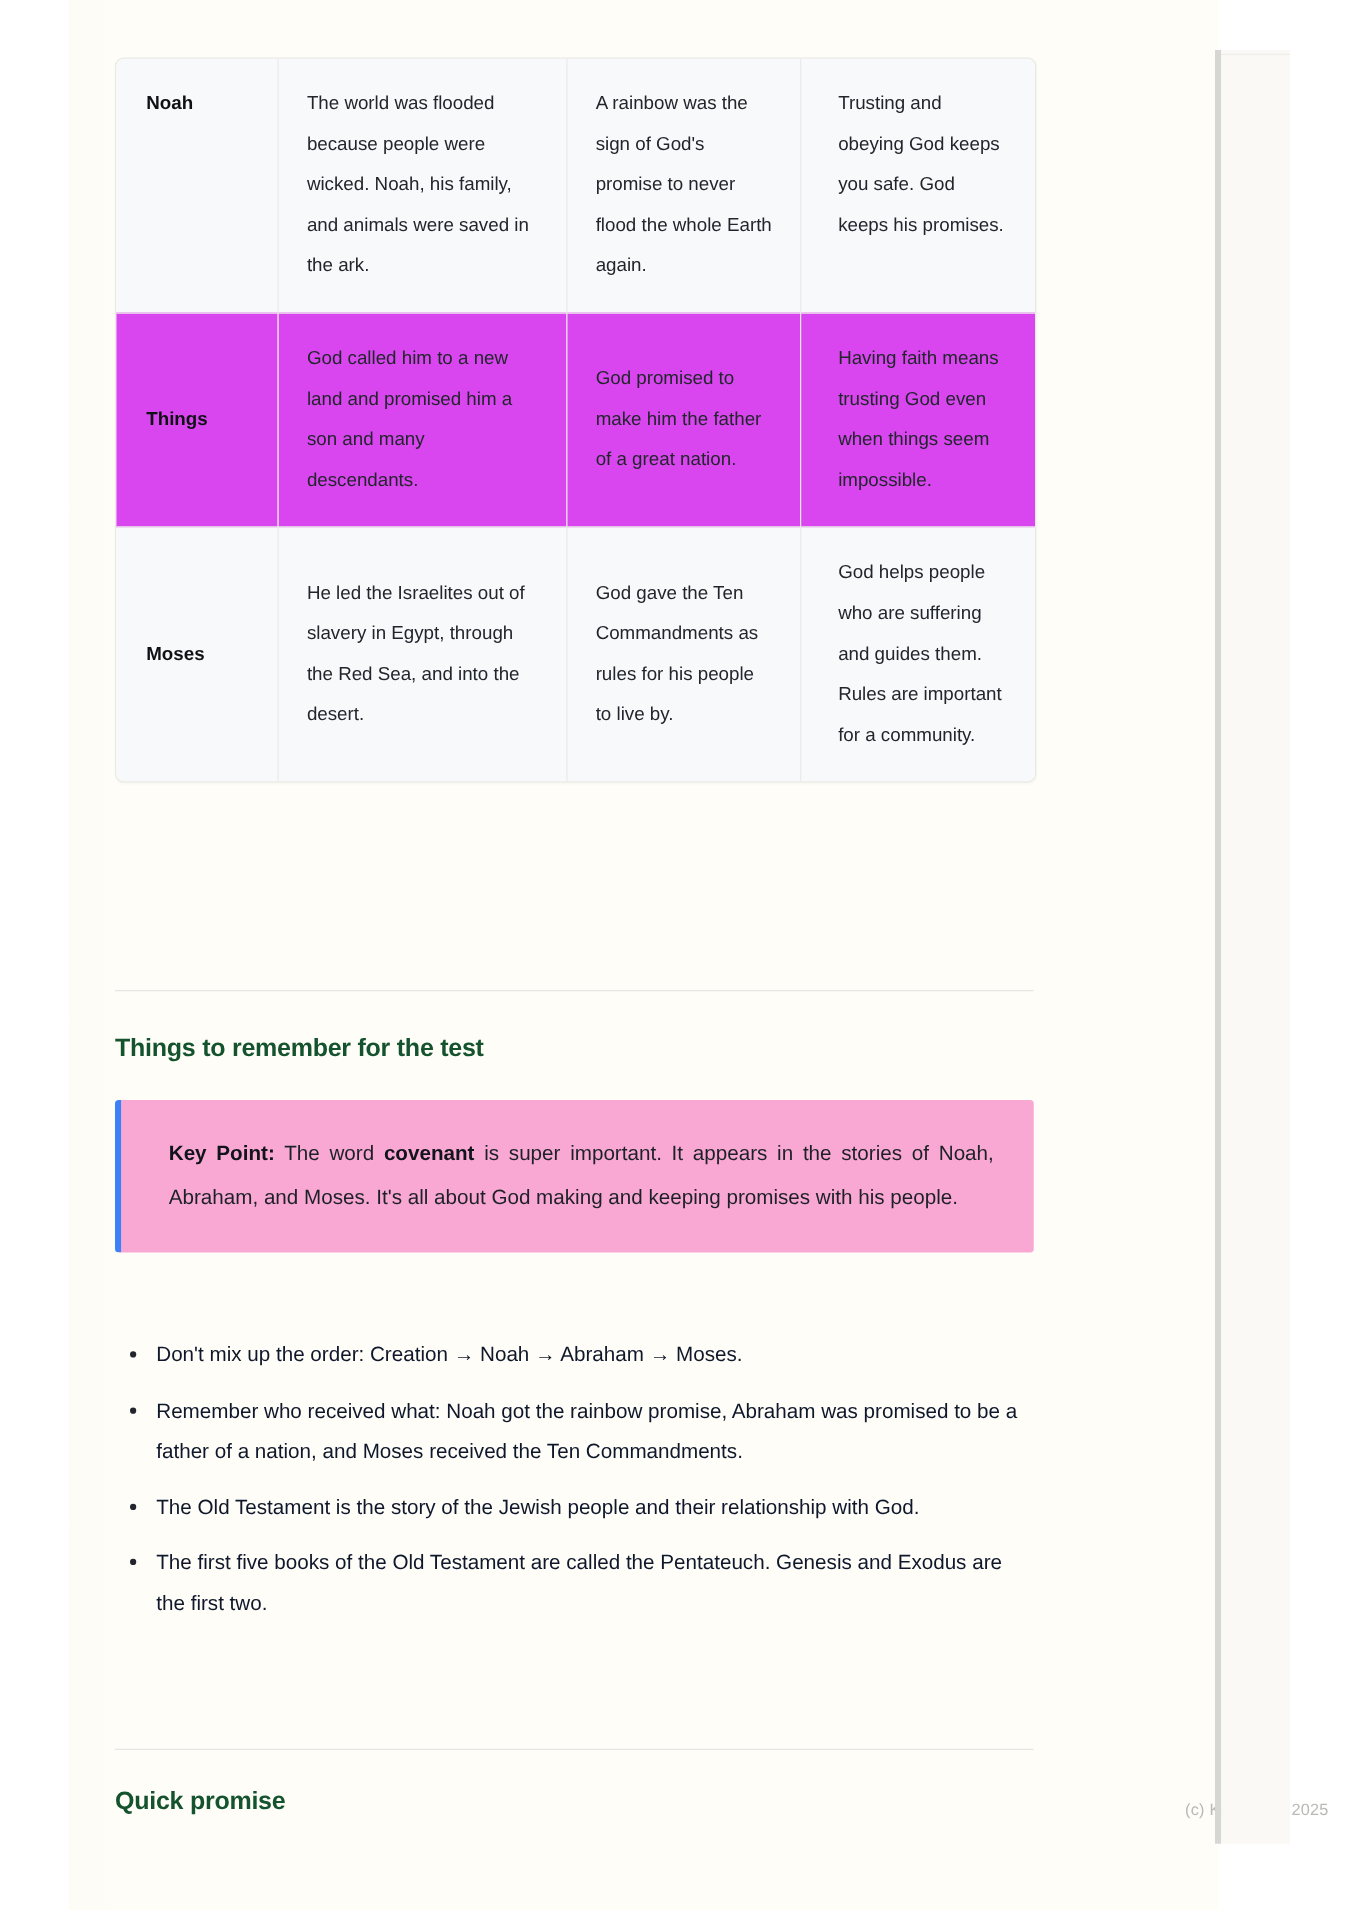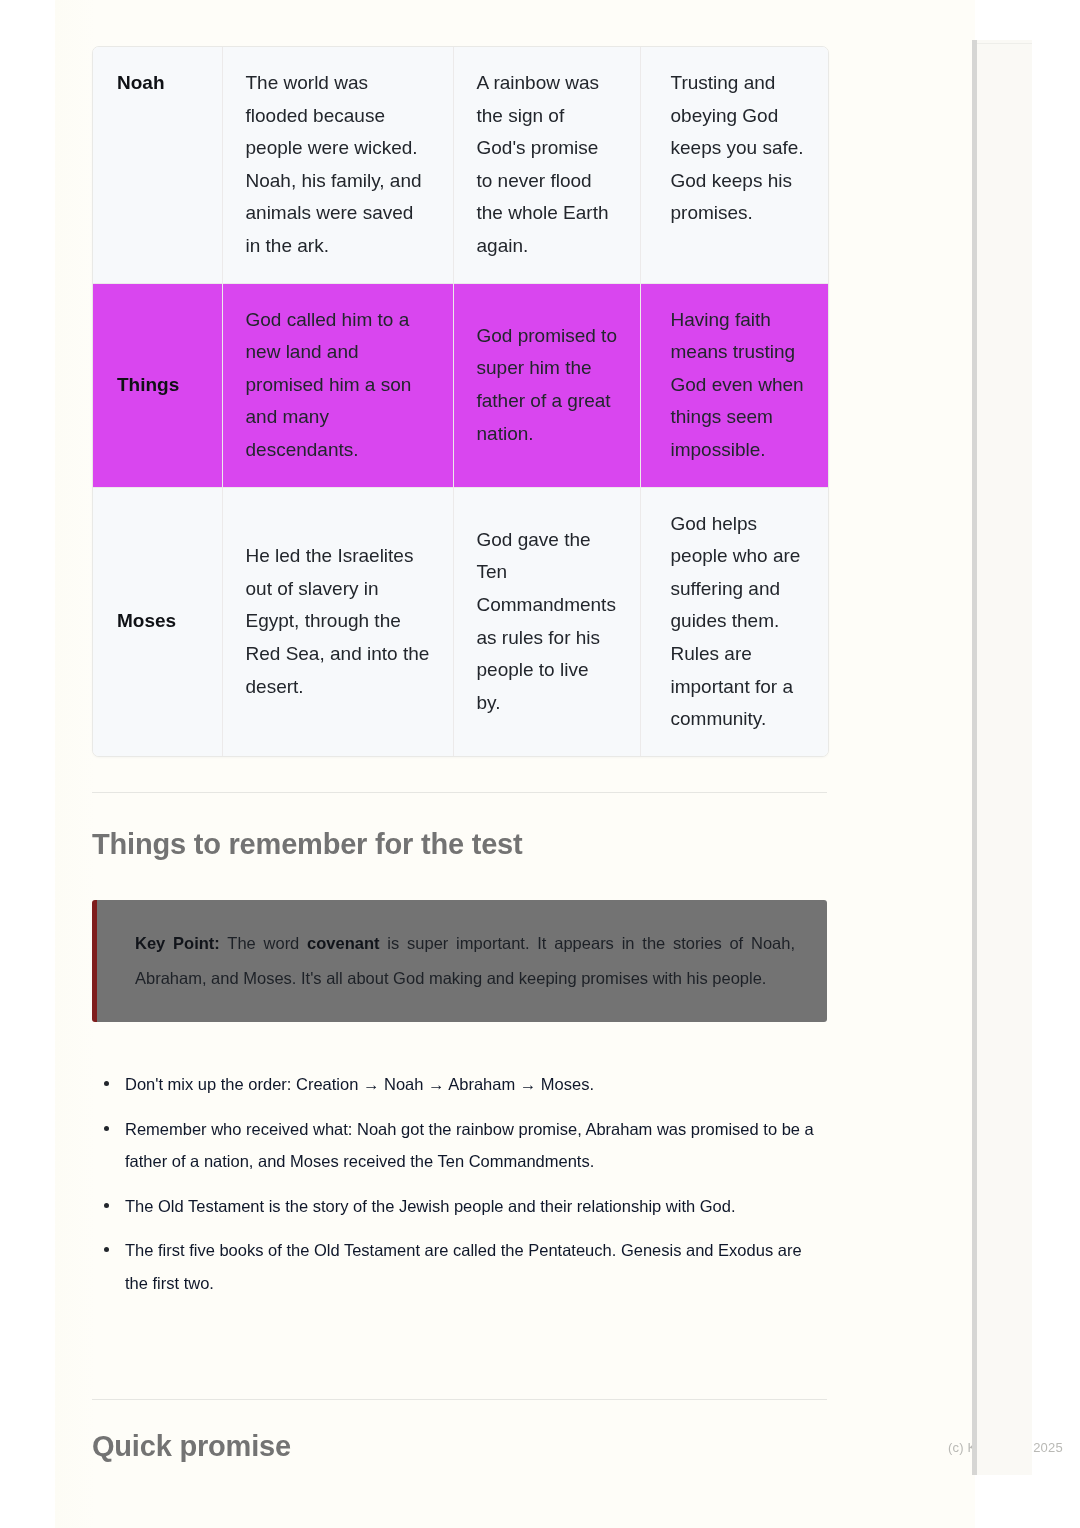--- a/index.html
+++ b/index.html
@@ -90,21 +90,21 @@
   table.story-table {
     border-collapse: collapse;
     width: 735px;
     table-layout: fixed;
   }
   table.story-table td {
     vertical-align: middle;
     border-right: 1px solid #eceaea;
     border-bottom: 1px solid #eceaea;
     padding: 20px 22px 20px 23px;
-    font-size: 19px;
+    font-size: 15px;
     line-height: 32.6px;
     color: #22262c;
   }
   table.story-table tr:last-child td {
     border-bottom: none;
   }
   table.story-table td:last-child {
     border-right: none;
     padding-left: 30px;
   }
@@ -134,37 +134,37 @@
     height: 1px;
     background: #e6e6e2;
   }
   #hr-1 { top: 792px; }
   #hr-2 { top: 1399px; }
 
   
   .section-heading {
     position: absolute;
     left: 0;
-    font-size: 29px;
+    font-size: 20px;
     font-weight: bold;
-    color: #737373;
+    color: #14532d;
     letter-spacing: -0.2px;
     white-space: nowrap;
   }
   #heading-remember { top: 828px; }
   #heading-summary  { top: 1430px; }
 
   
   .callout {
     position: absolute;
     left: 0;
-    top: 900px;
-    width: 735px;
-    background: #737373;
-    border-left: 5px solid #7f1d1d;
+    top: 880px;
+    width: 735px;
+    background: #f9a8d4;
+    border-left: 5px solid #3b82f6;
     border-radius: 3px;
     box-sizing: border-box;
     padding: 26px 32px 26px 38px;
   }
   .callout p {
     margin: 0;
     font-size: 16.5px;
     line-height: 35px;
     color: #1d2127;
     text-align: justify;
@@ -232,21 +232,21 @@
           <tbody>
             <tr class="row-cool row-noah">
               <td class="col-name">Noah</td>
               <td>The world was flooded because people were wicked. Noah, his family, and animals were saved in the ark.</td>
               <td>A rainbow was the sign of God's promise to never flood the whole Earth again.</td>
               <td>Trusting and obeying God keeps you safe. God keeps his promises.</td>
             </tr>
             <tr class="row-warm">
               <td class="col-name">Things</td>
               <td>God called him to a new land and promised him a son and many descendants.</td>
-              <td>God promised to super him the father of a great nation.</td>
+              <td>God promised to make him the father of a great nation.</td>
               <td>Having faith means trusting God even when things seem impossible.</td>
             </tr>
             <tr class="row-cool">
               <td class="col-name">Moses</td>
               <td>He led the Israelites out of slavery in Egypt, through the Red Sea, and into the desert.</td>
               <td>God gave the Ten Commandments as rules for his people to live by.</td>
               <td>God helps people who are suffering and guides them. Rules are important for a community.</td>
             </tr>
           </tbody>
         </table>

